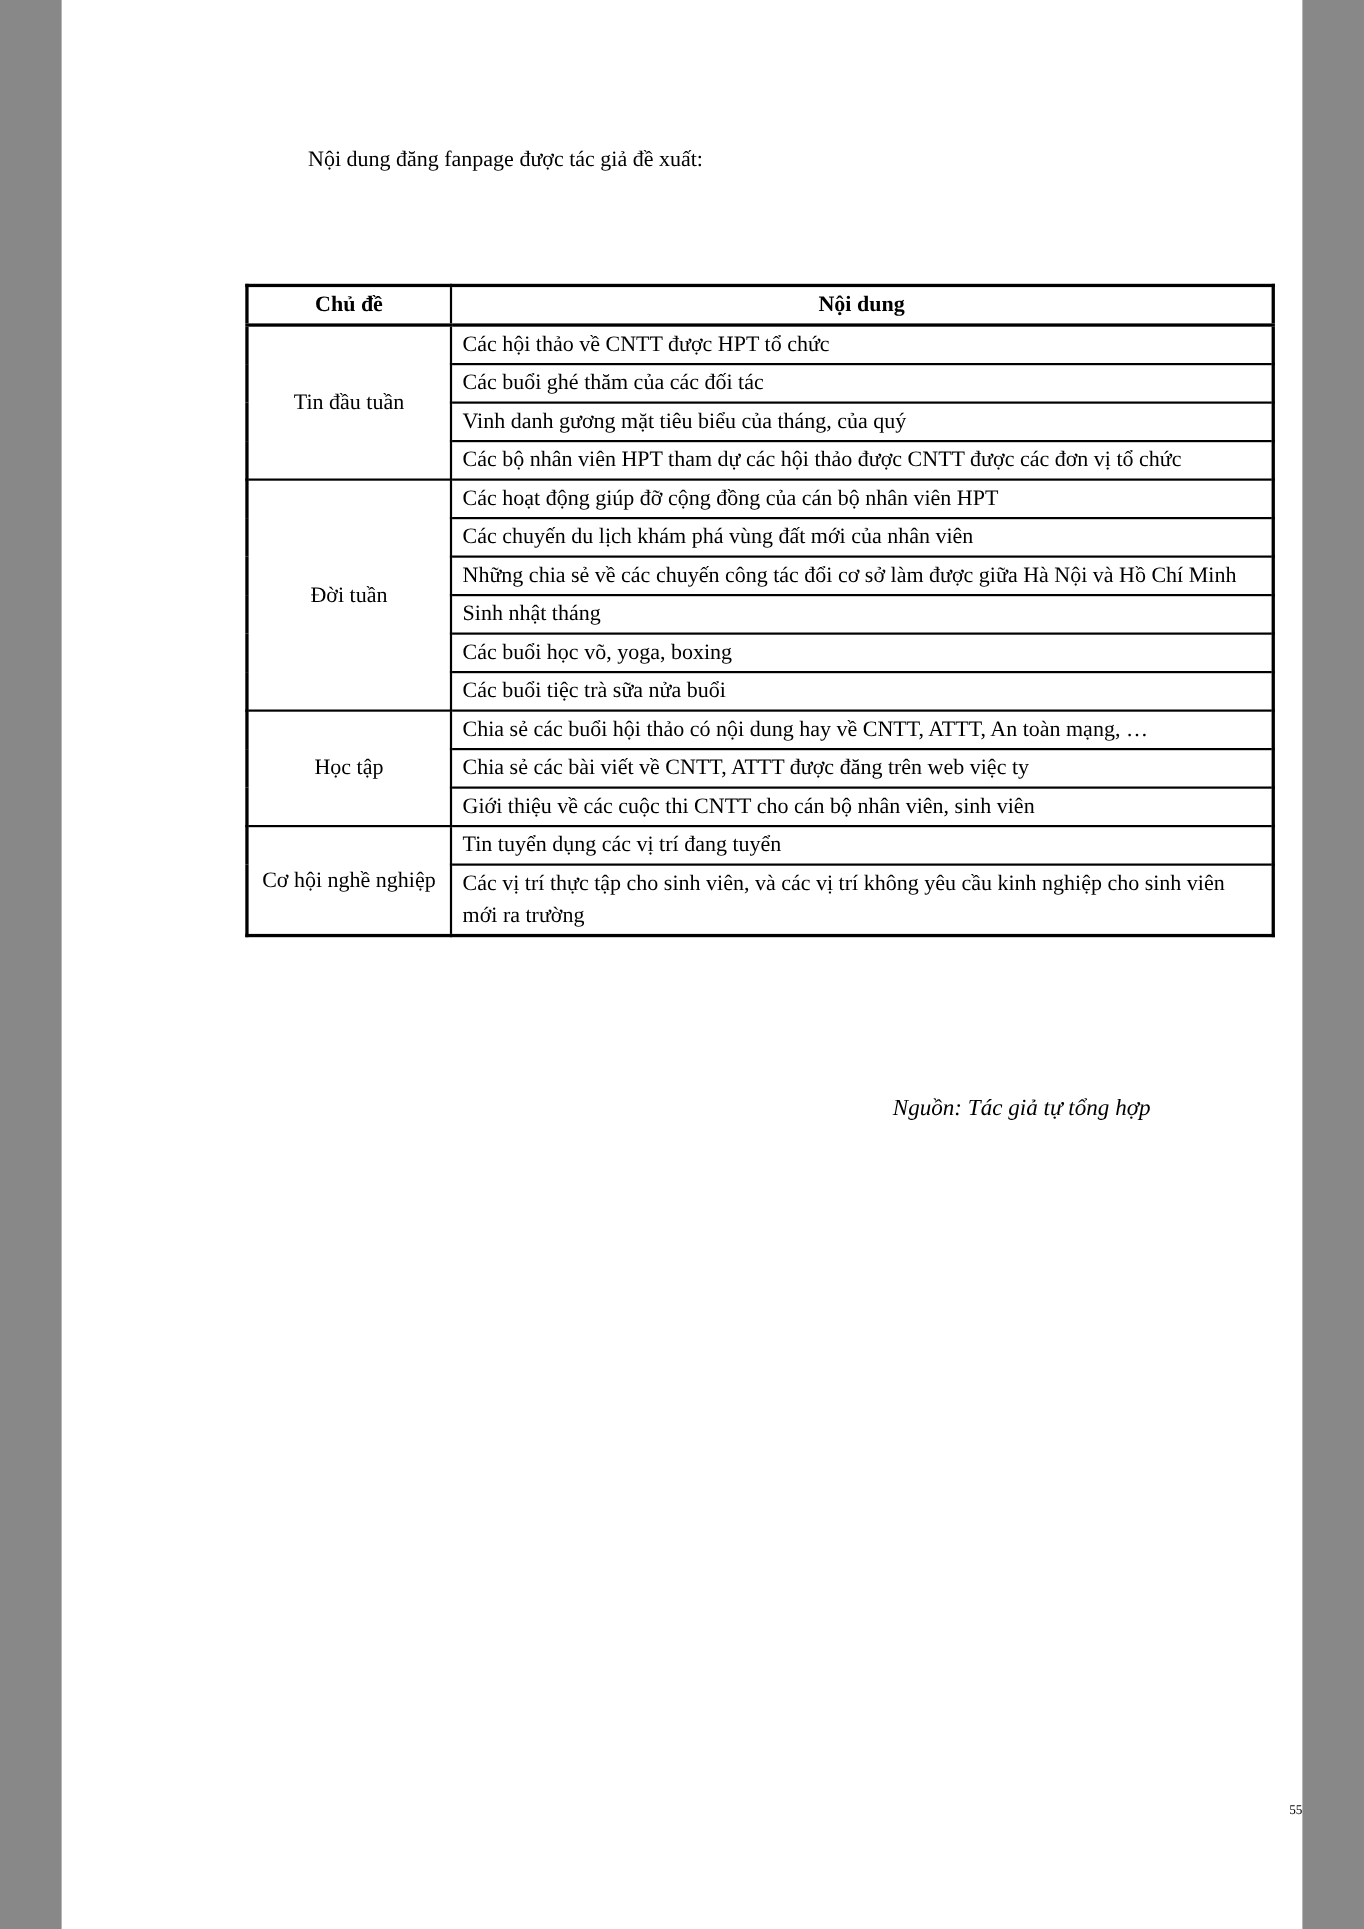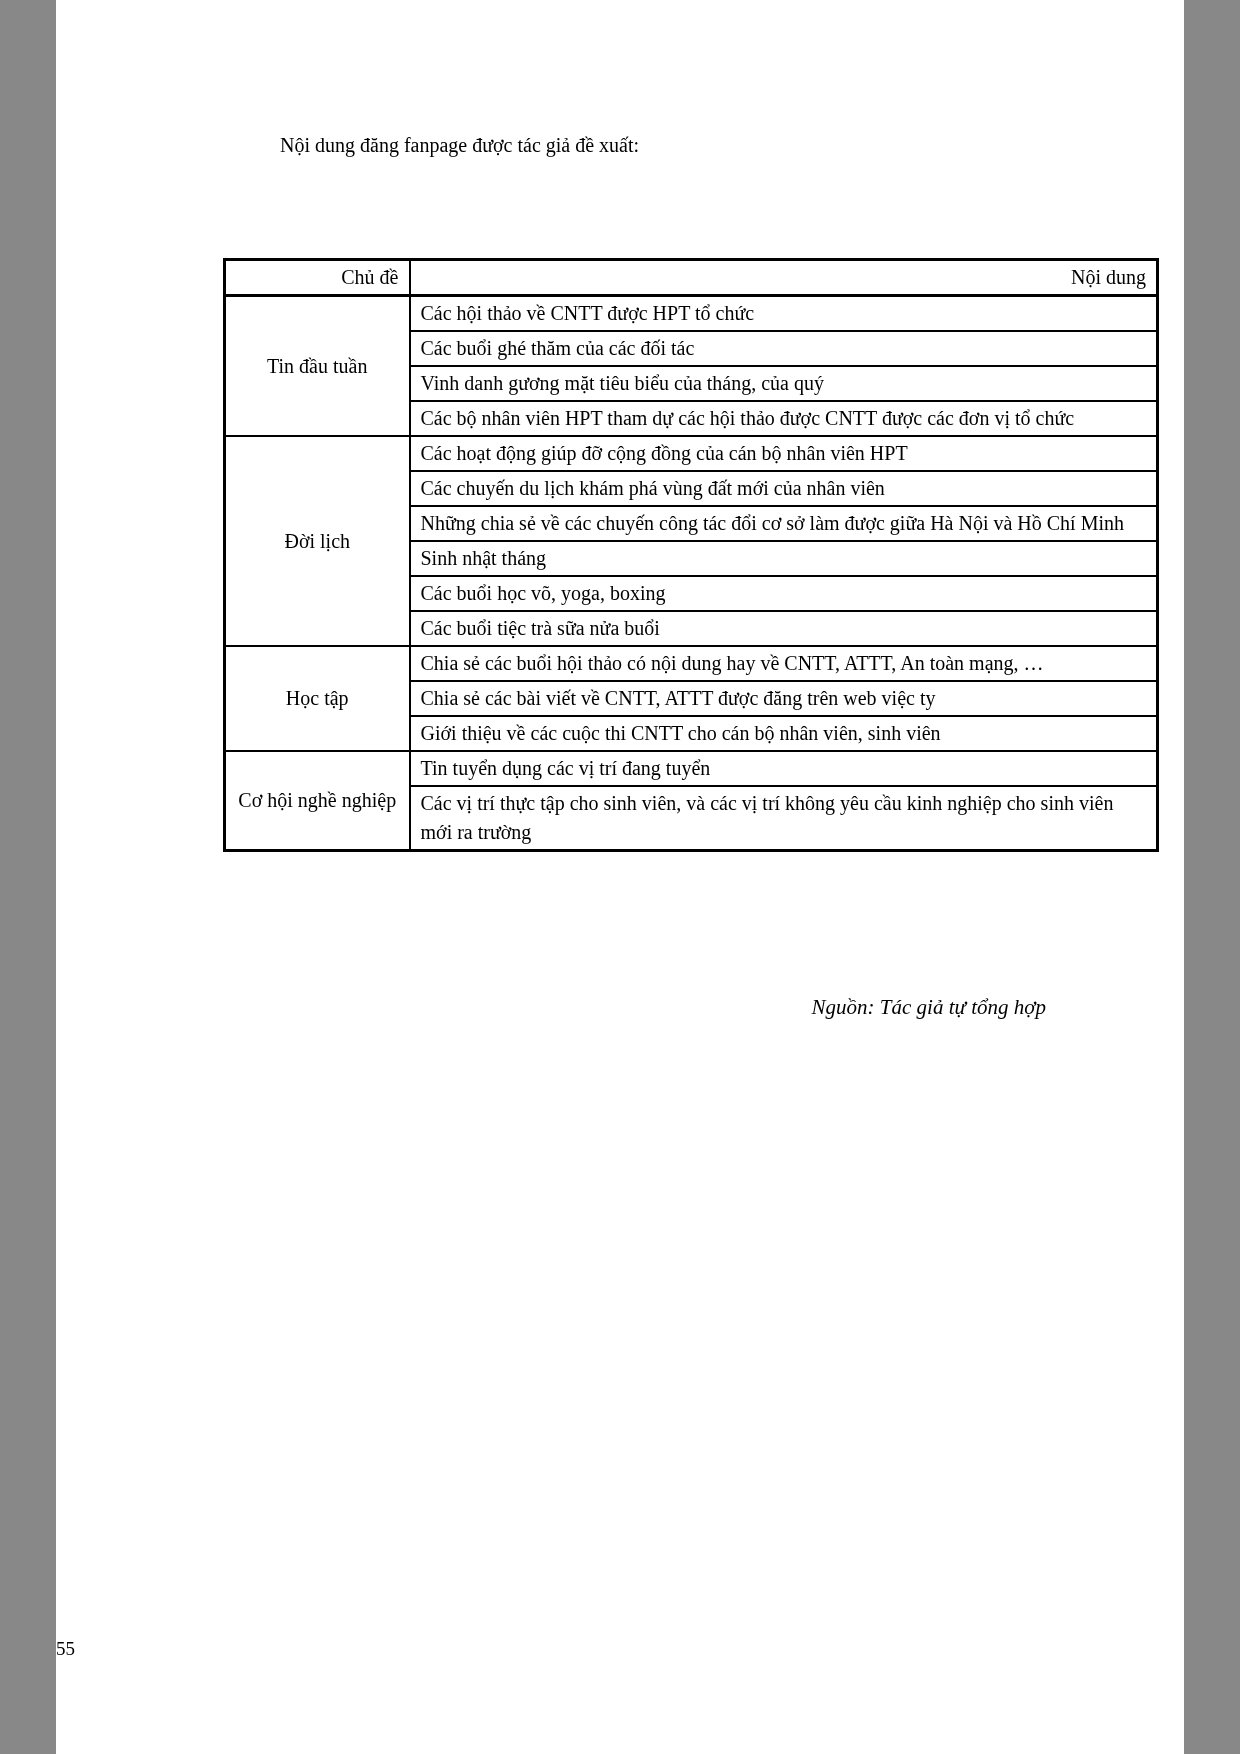--- a/index.html
+++ b/index.html
@@ -44,22 +44,22 @@
   table.doc-table { border-width: 3px; }
   table.doc-table tr.hdr th { border-bottom-width: 3px; }
   table.doc-table th, table.doc-table td {
     font-size: 20px;
     line-height: 29px;
     padding: 2px 10px;
     vertical-align: middle;
   }
   col.c-topic { width: 185px; }
   th.topic-h, th.content-h {
-    font-weight: normal;
-    text-align: right;
+    font-weight: bold;
+    text-align: center;
   }
   td.topic {
     font-weight: normal;
     text-align: center;
   }
   td.content {
     text-align: left;
   }
   .source-note {
     position: absolute;
@@ -67,22 +67,22 @@
     top: 975px;
     font-size: 21px;
     font-style: italic;
     margin-top: 20px;
   }
   .page-number {
     position: absolute;
     left: 0;
     width: 100%;
     top: 1638px;
-    text-align: left;
-    font-size: 19px;
+    text-align: right;
+    font-size: 12px;
   }
 </style>
 </head>
 <body>
 
 <div class="page">
 
   <p class="intro">Nội dung đăng fanpage được tác giả đề xuất:</p>
 
 
@@ -105,21 +105,21 @@
       <td class="content">Các buổi ghé thăm của các đối tác</td>
     </tr>
     <tr>
       <td class="content">Vinh danh gương mặt tiêu biểu của tháng, của quý</td>
     </tr>
     <tr>
       <td class="content">Các bộ nhân viên HPT tham dự các hội thảo được CNTT được các đơn vị tổ chức</td>
     </tr>
 
     <tr>
-      <td class="topic" rowspan="6">Đời lịch</td>
+      <td class="topic" rowspan="6">Đời tuần</td>
       <td class="content">Các hoạt động giúp đỡ cộng đồng của cán bộ nhân viên HPT</td>
     </tr>
     <tr>
       <td class="content">Các chuyến du lịch khám phá vùng đất mới của nhân viên</td>
     </tr>
     <tr>
       <td class="content">Những chia sẻ về các chuyến công tác đổi cơ sở làm được giữa Hà Nội và Hồ Chí Minh</td>
     </tr>
     <tr>
       <td class="content">Sinh nhật tháng</td>

